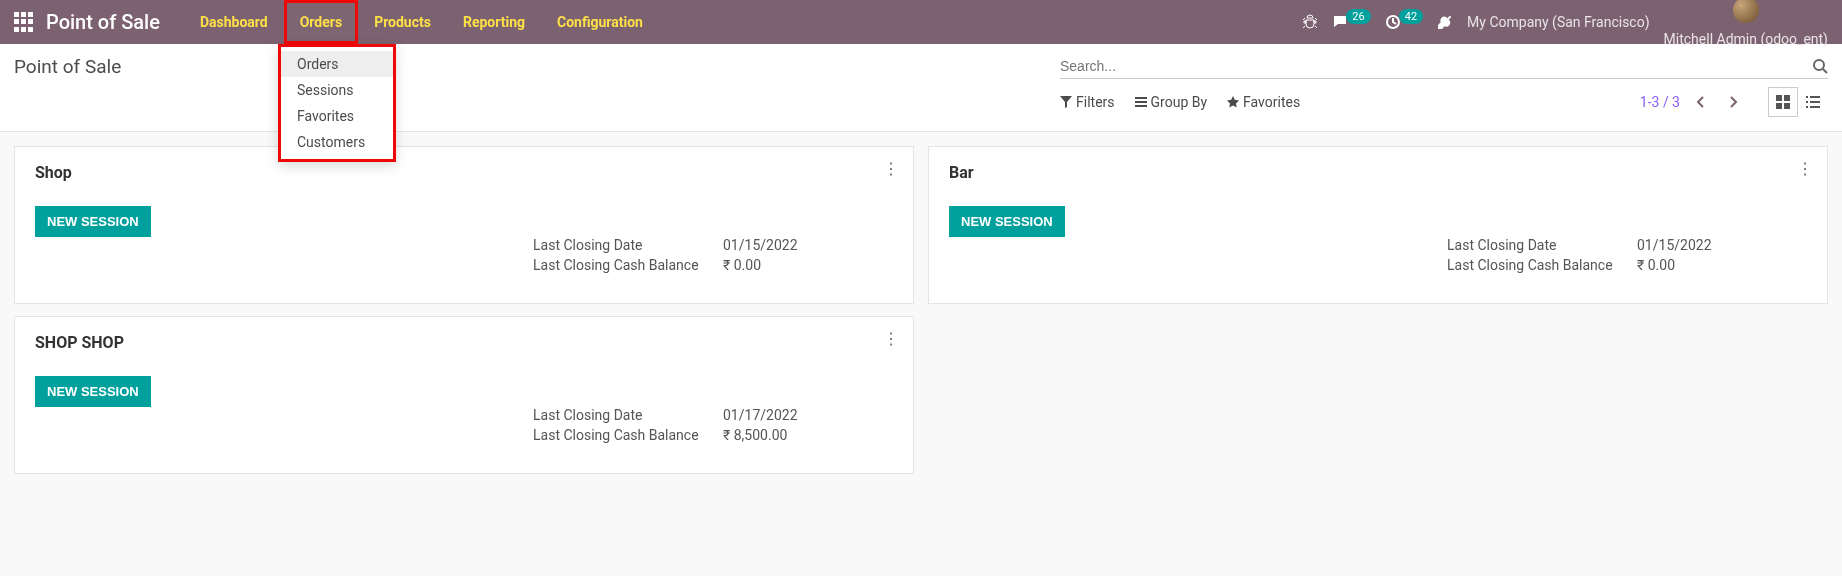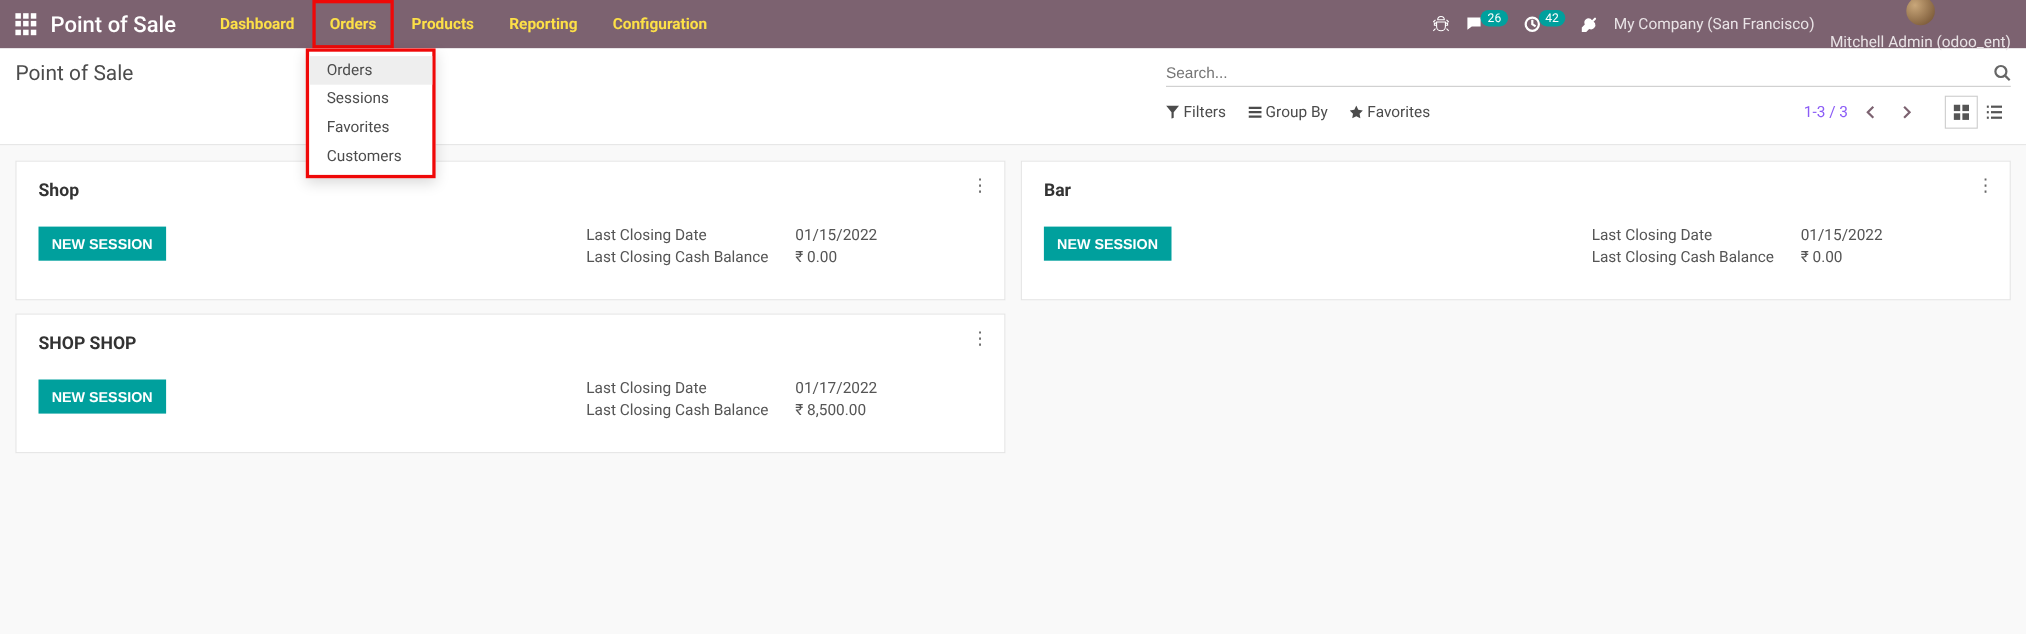--- a/index.html
+++ b/index.html
@@ -50,21 +50,21 @@
   .viewswitch { display: flex; margin-left: 14px; }
   .viewbtn { width: 30px; height: 30px; display:flex; align-items:center; justify-content:center; border:1px solid transparent; cursor:pointer; color:#555; }
   .viewbtn.active { border:1px solid #ccc; background:#fff; }
 
   
   .kanban-area { padding: 14px; display: grid; grid-template-columns: 1fr 1fr; gap: 14px; align-items: start; }
   .left-col { display: flex; flex-direction: column; gap: 12px; }
   .card { background: #fff; border: 1px solid #e5e5e5; padding: 16px 20px 30px 20px; position: relative; }
   .card-title { font-size: 16px; font-weight: 700; color: #333; margin-bottom: 24px; }
   .card-menu { position: absolute; top: 12px; right: 14px; color: #666; cursor:pointer; font-size:16px; }
-  .card-body { display: flex; align-items: flex-start; }
+  .card-body { display: flex; align-items: flex-start; flex-direction: column; }
   .session-btn { background: #00a09d; color: #fff; border: none; padding: 8px 12px; font-size: 13px; font-weight: 600; cursor: pointer; }
   .stats { margin-left: auto; width: 360px; display: grid; grid-template-columns: 190px 1fr; row-gap: 4px; font-size: 14px; color: #555; }
 
   svg { display: block; }
 </style>
 </head>
 <body>
 
 <div class="topnav">
   <div class="apps-icon">

